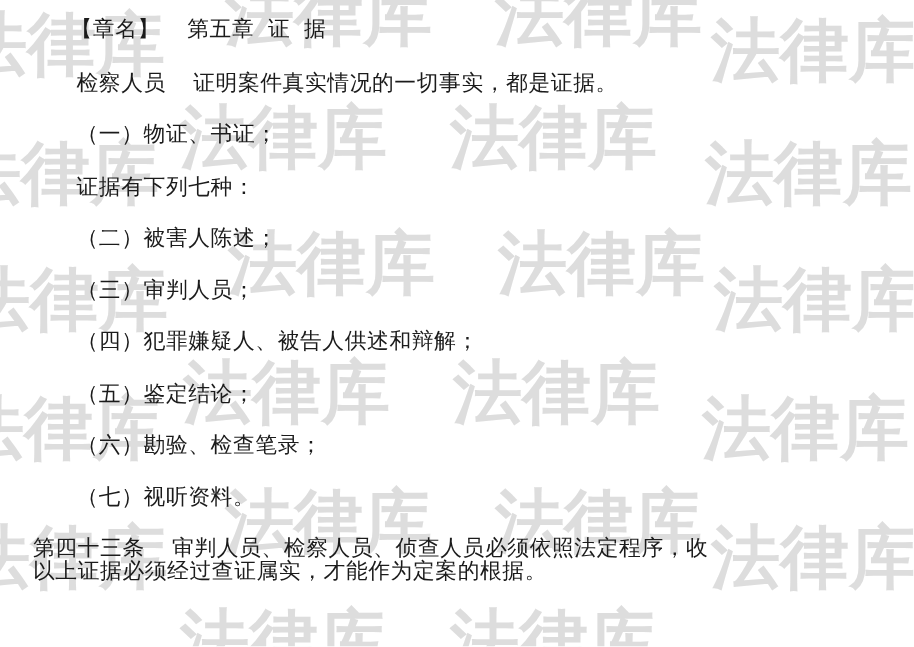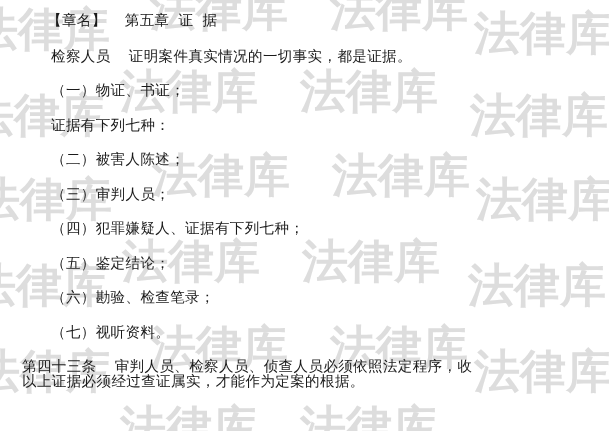--- a/index.html
+++ b/index.html
@@ -103,21 +103,21 @@
     <span class="wm" style="left:300px; top:404px; font-size:46px;">法律库</span>
   </div>
 
   <div id="doc">
     <p class="line first">【章名】  第五章 证 据</p>
     <p class="line indent">检察人员  证明案件真实情况的一切事实，都是证据。</p>
     <p class="line indent">（一）物证、书证；</p>
     <p class="line indent">证据有下列七种：</p>
     <p class="line indent">（二）被害人陈述；</p>
     <p class="line indent">（三）审判人员；</p>
-    <p class="line indent">（四）犯罪嫌疑人、证据有下列七种；</p>
+    <p class="line indent">（四）犯罪嫌疑人、被告人供述和辩解；</p>
     <p class="line indent">（五）鉴定结论；</p>
     <p class="line indent">（六）勘验、检查笔录；</p>
     <p class="line indent">（七）视听资料。</p>
     <p class="line last">第四十三条  审判人员、检察人员、侦查人员必须依照法定程序，收</p>
     <p class="line">以上证据必须经过查证属实，才能作为定案的根据。</p>
   </div>
 
 </div>
 
 </body></html>

